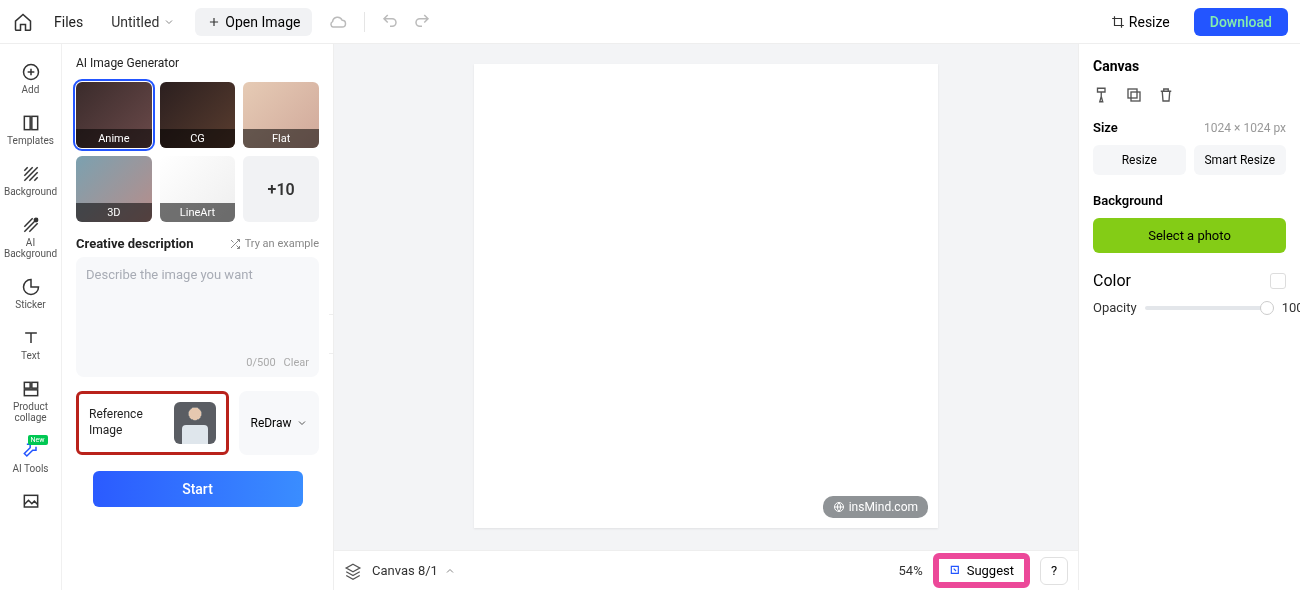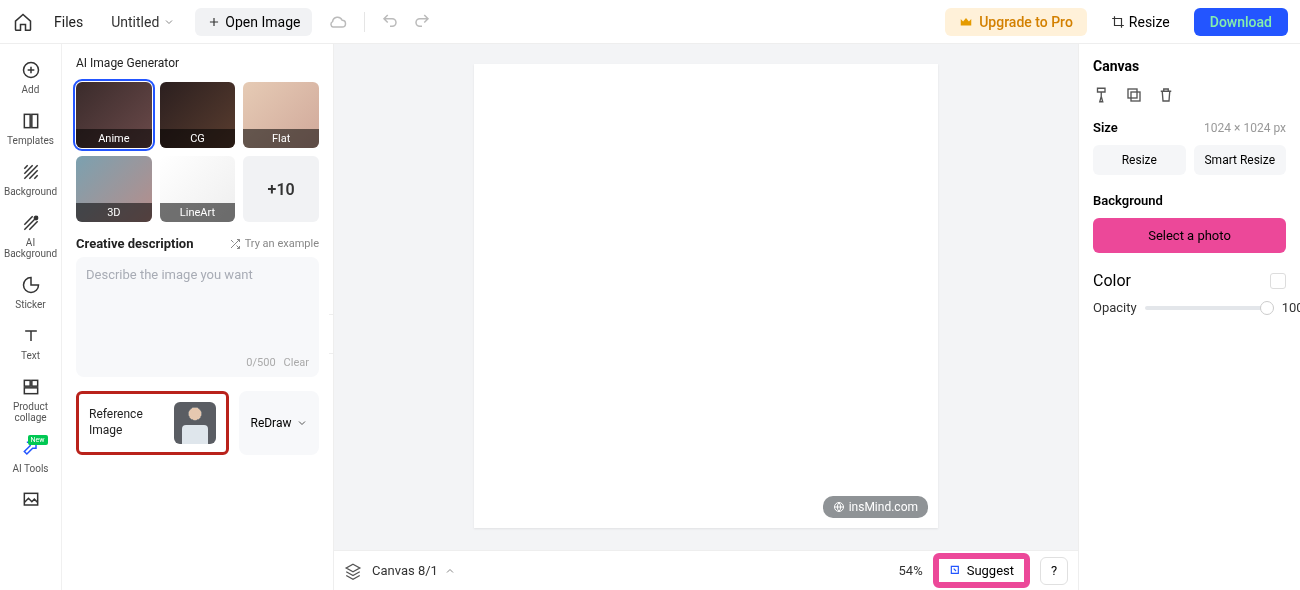--- a/index.html
+++ b/index.html
@@ -15,21 +15,21 @@
 .topbar .sep { width:1px; height:20px; background:#e5e5e5; margin: 0 4px;}
 .topbar .undo, .topbar .redo { width: 20px; height: 20px; color:#aaa; cursor:pointer;}
 .topbar .spacer { flex: 1; }
 .topbar .upgrade { background: #fff1d9; color: #d38000; border-radius: 6px; padding: 6px 14px; font-size: 14px; font-weight:500; display:flex; align-items:center; gap:6px; cursor:pointer;}
 .topbar .resize-btn { padding: 6px 12px; font-size: 14px; display:flex; align-items:center; gap:4px; cursor:pointer;}
 .topbar .download-btn { background: #2355ff; color:#86efac; border-radius: 6px; padding: 6px 16px; font-size: 14px; font-weight:500; cursor:pointer;}
 
 
 .rail { position: absolute; left:0; top:44px; width:62px; bottom:0; background:#fff; display:flex; flex-direction:column; align-items:center; padding-top:10px; gap:4px; border-right:1px solid #f0f0f0;}
 .rail-item { width:56px; display:flex; flex-direction:column; align-items:center; gap:2px; padding:6px 0; cursor:pointer; font-size:10px; color:#555;}
-.rail-item .ri-icon { width:22px; height:22px; display:flex; align-items:flex-start; justify-content:center; color:#333;}
+.rail-item .ri-icon { width:22px; height:22px; display:flex; align-items:flex-end; justify-content:center; color:#333;}
 .rail-item.ai-tools .ri-icon { position:relative;}
 .ai-badge { background:#00c853; color:#fff; font-size:7px; padding:1px 3px; border-radius:2px; position:absolute; top:-4px; right:-6px;}
 
 
 .panel { position:absolute; left:62px; top:44px; width:272px; bottom:0; background:#fff; border-right:1px solid #eee; padding:12px 14px; overflow-y:auto;}
 .panel h3 { font-size:12px; font-weight:400; color:#222; margin-bottom:12px;}
 .style-grid { display:grid; grid-template-columns: repeat(3, 1fr); gap:8px; margin-bottom:14px;}
 .style-tile { position:relative; height:66px; border-radius:6px; overflow:hidden; background:#d0d0d0; cursor:pointer;}
 .style-tile.selected { outline:2px solid #2355ff; outline-offset:1px; border-radius:6px;}
 .style-tile .tile-label { position:absolute; bottom:0; left:0; right:0; background:rgba(0,0,0,0.55); color:#fff; font-size:11px; text-align:center; padding:3px 0;}
@@ -76,21 +76,21 @@
 .props { position:absolute; right:0; top:44px; width:222px; bottom:0; background:#fff; border-left:1px solid #eee; padding:14px 14px;}
 .props h3 { font-size:14px; font-weight:700; margin-bottom:12px;}
 .props .icon-row { display:flex; gap:14px; margin-bottom:16px; color:#555;}
 .props .icon-row .picon { width:18px; height:18px; cursor:pointer;}
 .size-row { display:flex; justify-content:space-between; align-items:center; margin-bottom:10px;}
 .size-row .label { font-size:13px; font-weight:600;}
 .size-row .value { font-size:12px; color:#999;}
 .btn-row { display:flex; gap:8px; margin-bottom:18px;}
 .btn-row .pbtn { flex:1; background:#f5f6f8; border-radius:6px; padding:8px 6px; text-align:center; font-size:12px; cursor:pointer;}
 .props .section-title { font-size:13px; font-weight:600; margin-bottom:10px;}
-.select-photo { background:#ec4899; border-radius:6px; padding:10px; text-align:center; font-size:13px; cursor:pointer; margin-bottom:18px;}
+.select-photo { background:#84cc16; border-radius:6px; padding:10px; text-align:center; font-size:13px; cursor:pointer; margin-bottom:18px;}
 .color-row { display:flex; justify-content:space-between; align-items:center; margin-bottom:10px;}
 .color-row .swatch { width:16px; height:16px; border:1px solid #ddd; border-radius:3px;}
 .opacity-row { display:flex; align-items:center; gap:8px; font-size:13px; color:#333;}
 .opacity-row input[type=range] { flex:1; appearance:none; height:4px; background:#e3e6ea; border-radius:2px;}
 .opacity-row input[type=range]::-webkit-slider-thumb { appearance:none; width:14px; height:14px; border-radius:50%; background:#fff; border:1px solid #ccc;}
 .opacity-row .opval { width:30px; text-align:right;}
 
 svg { display:block;}
 </style>
 </head>
@@ -125,26 +125,20 @@
     <svg width="18" height="18" viewBox="0 0 24 24" fill="none" stroke="#bbb" stroke-width="2">
         <path d="M9 14l-5-5 5-5M4 9h11a5 5 0 0 1 0 10h-3"></path>
       </svg>
   </span>
   <span class="redo">
     <svg width="18" height="18" viewBox="0 0 24 24" fill="none" stroke="#bbb" stroke-width="2">
         <path d="M15 14l5-5-5-5M20 9H9a5 5 0 0 0 0 10h3"></path>
       </svg>
   </span>
   <span class="spacer"></span>
-  <span class="upgrade">
-    <svg width="14" height="14" viewBox="0 0 24 24" fill="#e59b00">
-        <path d="M3 7l4 4 5-6 5 6 4-4v11H3z"></path>
-      </svg>
-    <span>Upgrade to Pro</span>
-  </span>
   <span class="resize-btn">
     <svg width="14" height="14" viewBox="0 0 24 24" fill="none" stroke="#333" stroke-width="2">
         <path d="M6 2v16h16M2 6h16v16"></path>
       </svg>
     <span>Resize</span>
   </span>
   <span class="download-btn">Download</span>
 </div>
 
 <div class="rail">
@@ -275,20 +269,21 @@
       <span class="ref-thumb"></span>
     </div>
     <div class="redraw-box">
       <span>ReDraw</span>
       <svg width="12" height="12" viewBox="0 0 24 24" fill="none" stroke="#555" stroke-width="2">
           <path d="M6 9l6 6 6-6"></path>
         </svg>
     </div>
   </div>
 
+  <button class="start-btn">Start</button>
 
   <div class="panel-collapse">
     <svg width="8" height="12" viewBox="0 0 24 24" fill="none" stroke="#888" stroke-width="3">
         <path d="M15 6l-6 6 6 6"></path>
       </svg>
   </div>
 </div>
 
 <div class="canvas-area">
   <div class="canvas">

